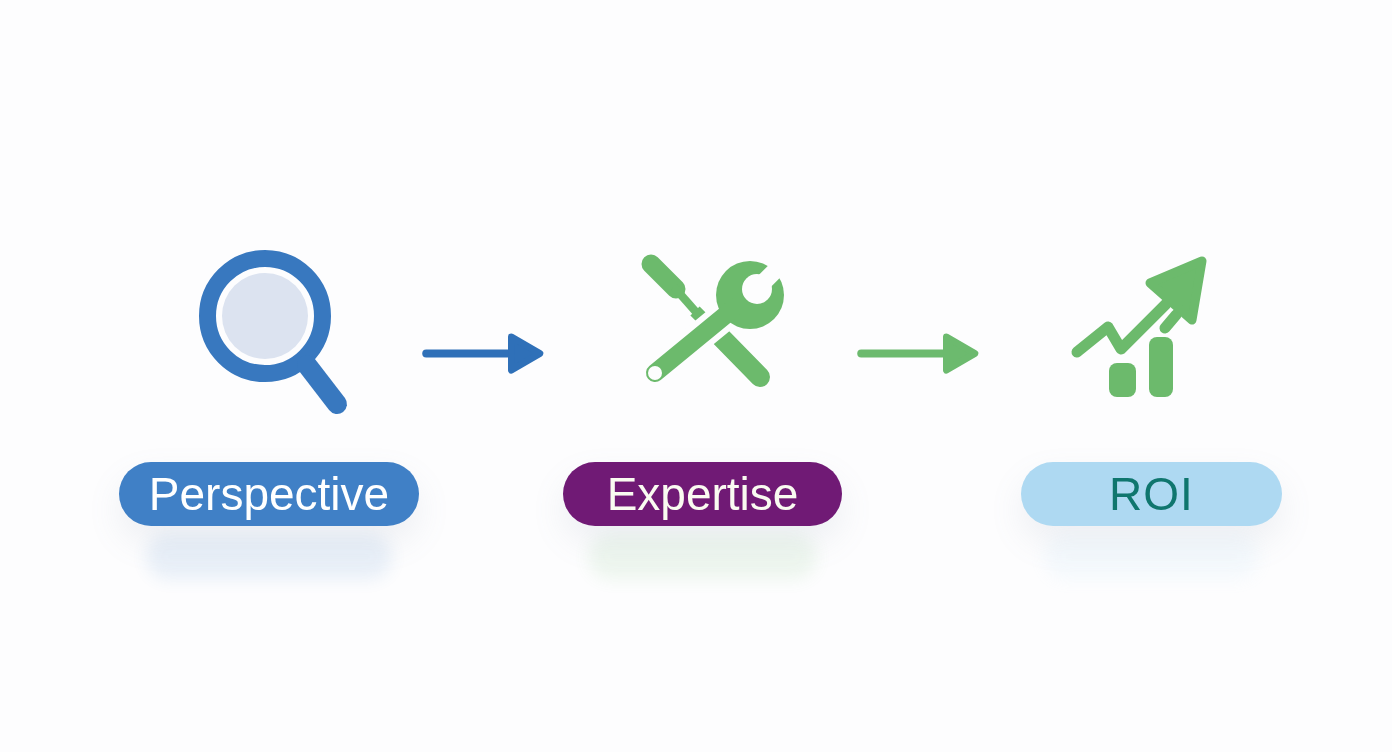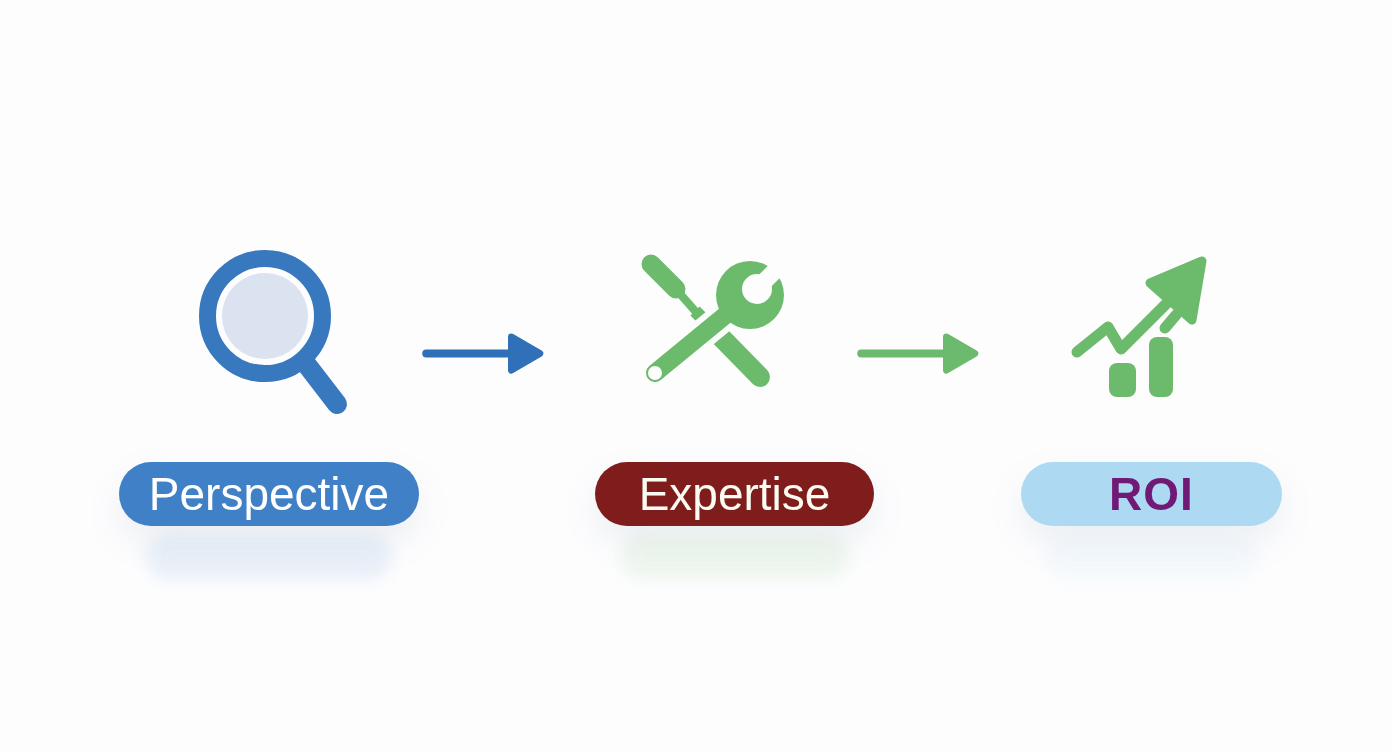--- a/index.html
+++ b/index.html
@@ -31,22 +31,22 @@
     display:flex;align-items:center;justify-content:center;
     font-size:46px;font-weight:500;line-height:1;
     box-shadow:0 16px 34px rgba(120,140,165,0.12);
   }
   .pill::after{ 
     content:"";position:absolute;left:9%;right:9%;top:calc(100% + 8px);
     height:46px;border-radius:30px;background:var(--bg);
     opacity:0.10;filter:blur(8px);
   }
   .pill-perspective{left:119px;width:300px;--bg:#4080C6;background:#4080C6;color:#FFFFFF;}
-  .pill-expertise{left:595px;width:279px;--bg:#6FBC6E;background:#7f1d1d;color:#FAFBF1;align-items:center;}
-  .pill-roi{left:1021px;width:261px;--bg:#AED9F2;background:#AED9F2;color:#701a75;letter-spacing:1px;font-weight:bold;}
+  .pill-expertise{left:563px;width:279px;--bg:#6FBC6E;background:#701a75;color:#FAFBF1;align-items:center;}
+  .pill-roi{left:1021px;width:261px;--bg:#AED9F2;background:#AED9F2;color:#0f766e;letter-spacing:1px;}
 </style>
 </head>
 <body>
 
 <div class="stage">
 
   <div class="icon icon-magnifier">
     <svg viewBox="0 0 160 175" xmlns="http://www.w3.org/2000/svg">
       <circle cx="73" cy="71" r="57.5" fill="none" stroke="currentColor" stroke-width="17"></circle>
       <circle cx="73" cy="71" r="43" fill="#DCE3F0"></circle>

